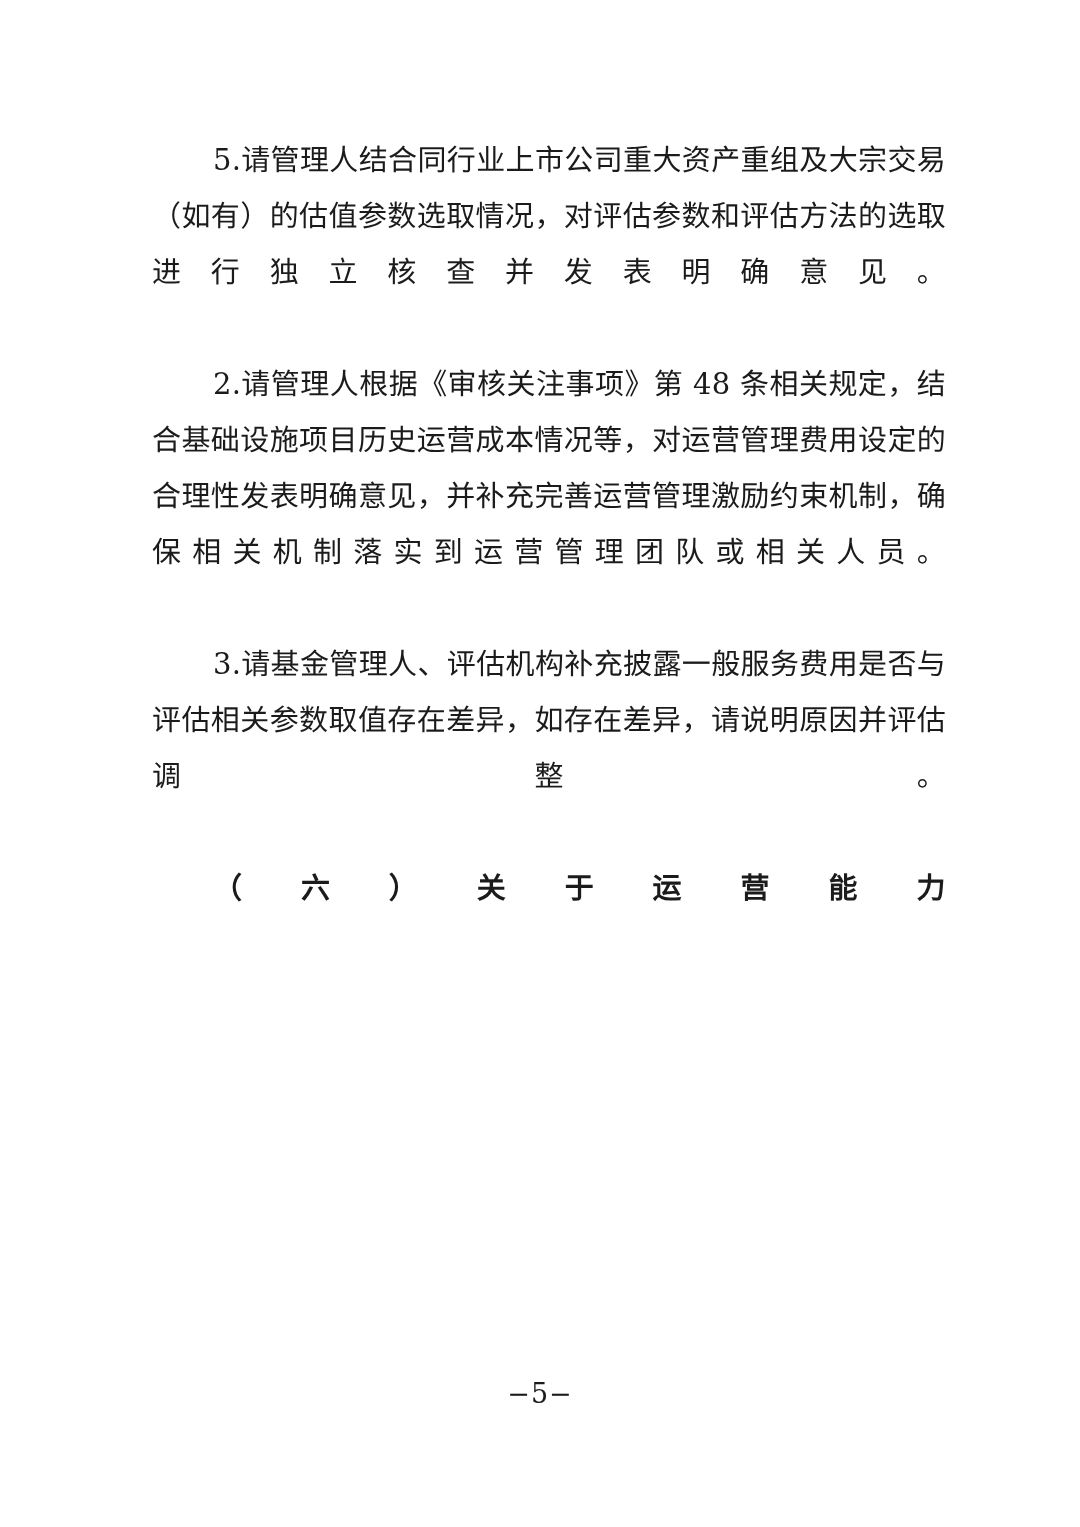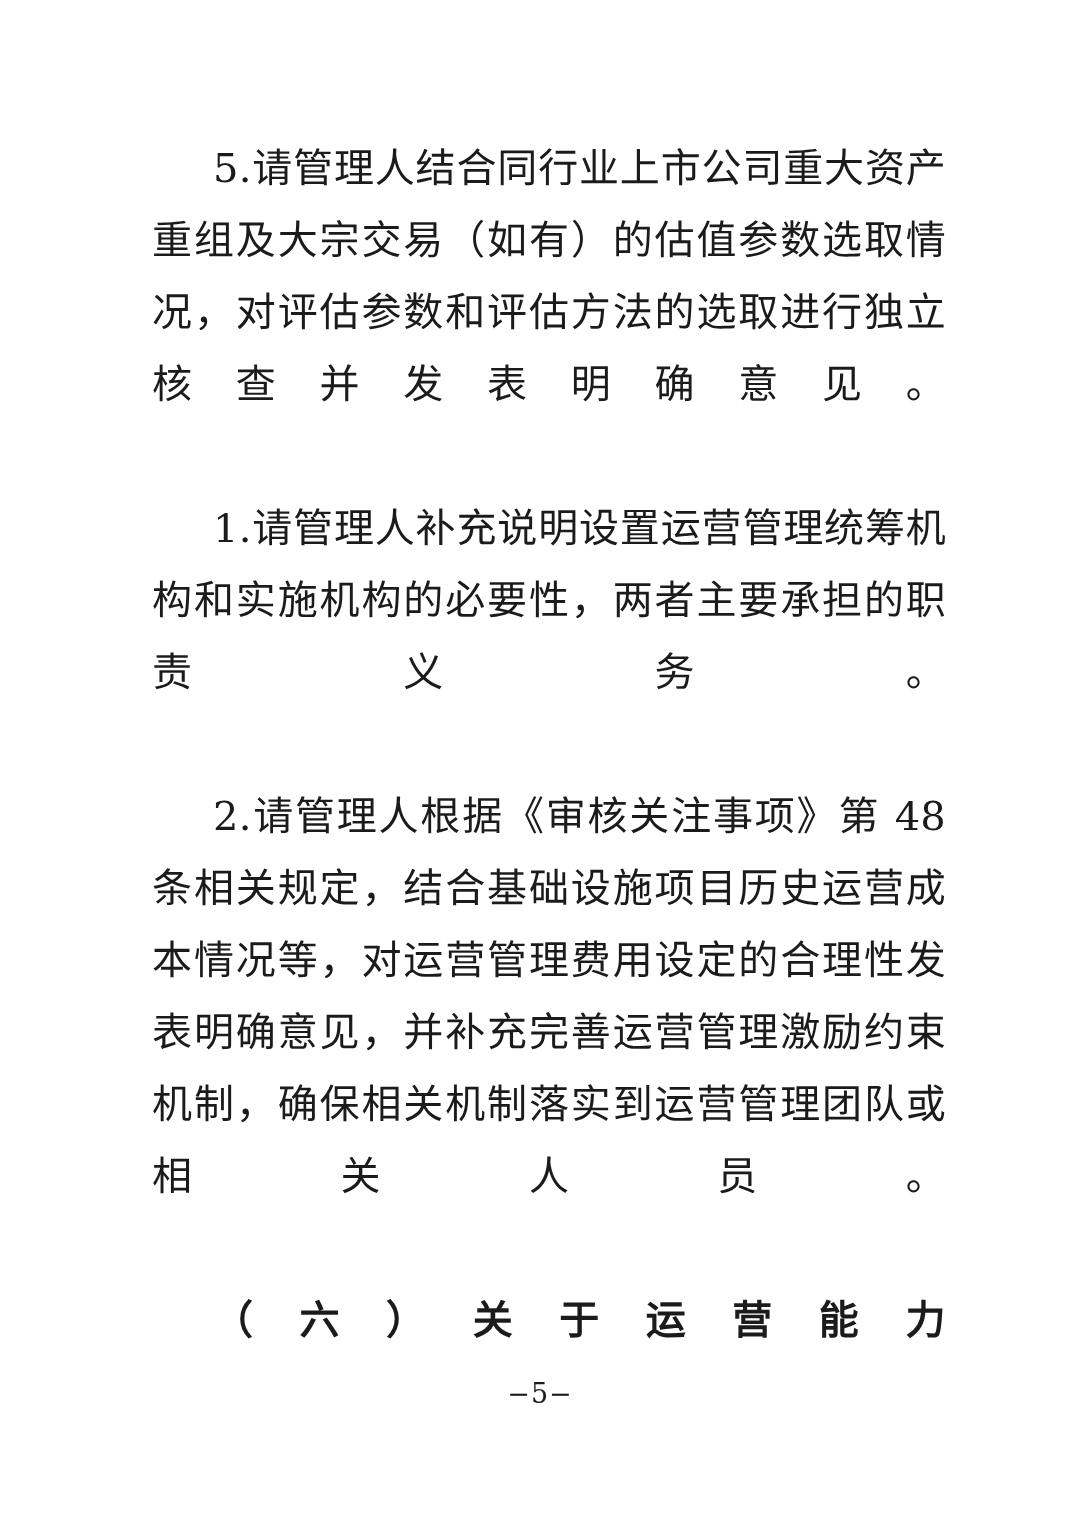--- a/index.html
+++ b/index.html
@@ -22,22 +22,22 @@
   #content {
     position: absolute;
     left: 152px;
     top: 132px;
     width: 794px;
   }
 
   .para {
     margin: 0;
     font-family: "DejaVu Serif", "Liberation Serif", serif;
-    font-size: 40px;
-    line-height: 72px;
+    font-size: 29px;
+    line-height: 56px;
     color: #1b1b1b;
     text-align: justify;
     text-justify: inter-character;
     text-indent: 61px;
     letter-spacing: 0.2px;
     word-break: break-all;
     -webkit-font-smoothing: antialiased;
   }
 
   
@@ -72,24 +72,24 @@
 </head>
 <body>
 
 <div id="page">
 
   <div id="content">
 
     <p class="para">5.请管理人结合同行业上市公司重大资产重组及大宗交易（如有）的估值参数选取情况，对评估参数和评估方法的选取进行独立核查并发表明确意见。</p>
 
 
-    <p class="para">1.请管理人补充说明设置运营管理统筹机构和实施机构的必要性，两者主要承担的职责义务。</p>
 
     <p class="para">2.请管理人根据《审核关注事项》第 48 条相关规定，结合基础设施项目历史运营成本情况等，对运营管理费用设定的合理性发表明确意见，并补充完善运营管理激励约束机制，确保相关机制落实到运营管理团队或相关人员。</p>
 
+    <p class="para">3.请基金管理人、评估机构补充披露一般服务费用是否与评估相关参数取值存在差异，如存在差异，请说明原因并评估调整。</p>
 
     <p class="para heading-only">（六）关于运营能力</p>
 
   </div>
 
   <div id="footer">
     <span>−5−</span>
   </div>
 
 </div>

